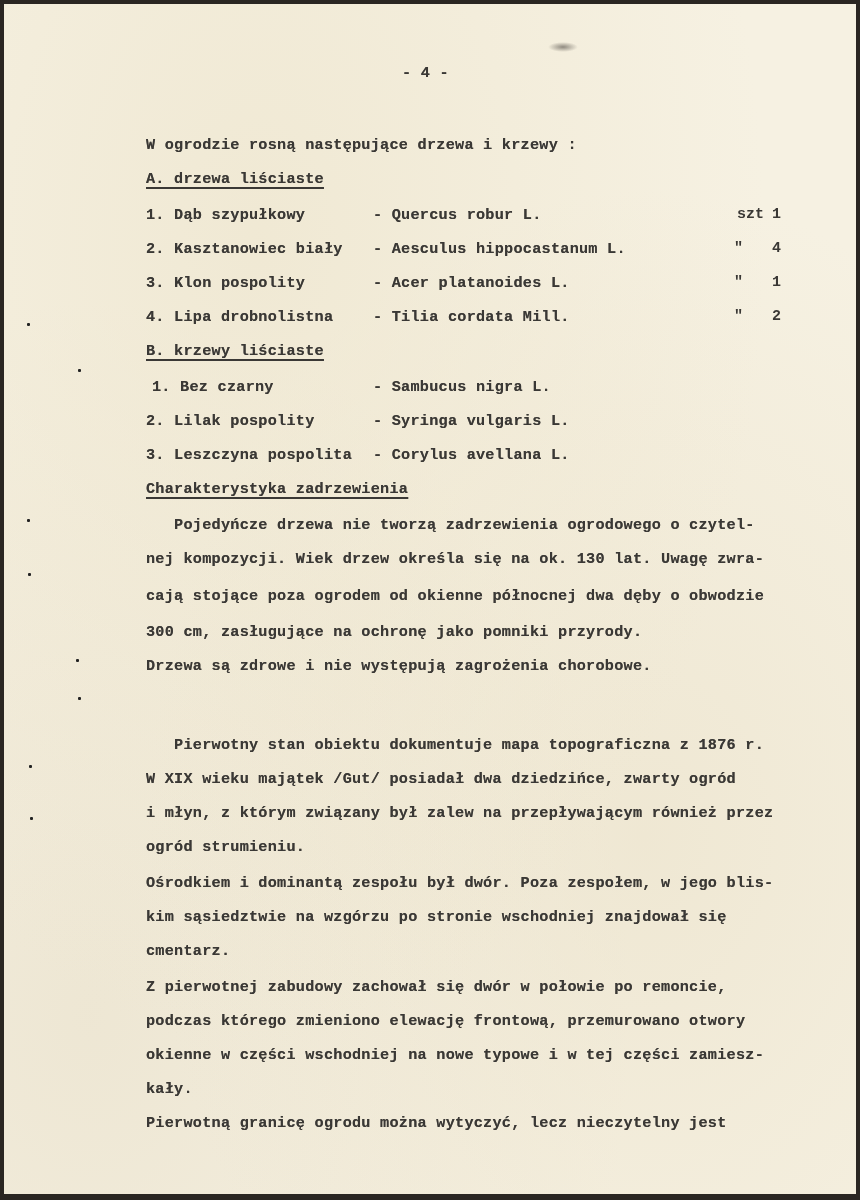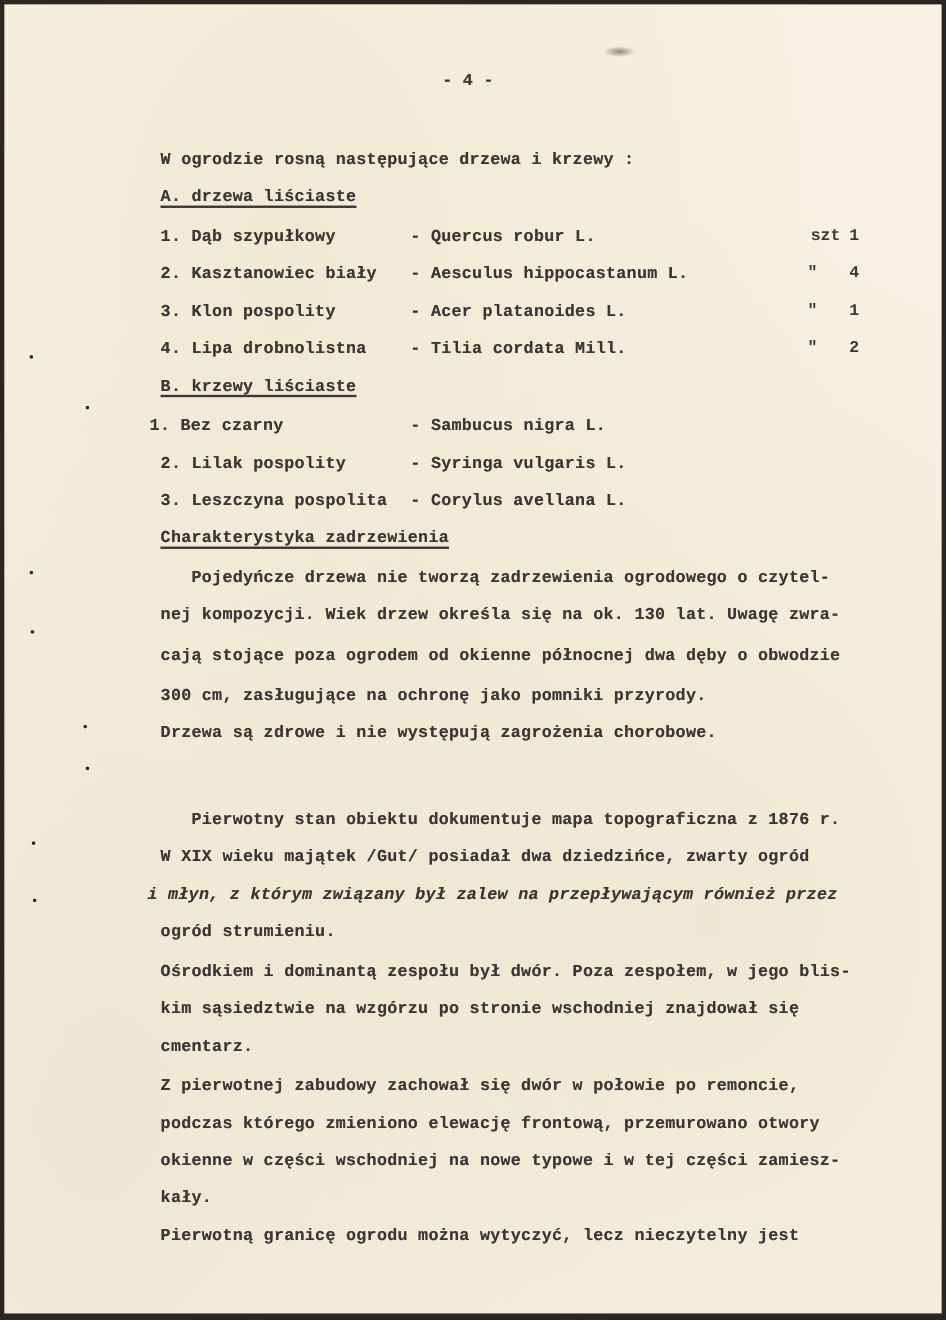--- a/index.html
+++ b/index.html
@@ -71,21 +71,21 @@
 
     <div class="ln" style="left:142px; top:304px;">4. Lipa drobnolistna</div>
     <div class="ln" style="left:369px; top:304px;">- Tilia cordata Mill.</div>
     <div class="col" style="left:730px; top:304px;">"</div>
     <div class="col" style="left:768px; top:304px;">2</div>
   </div>
 
   <div class="ln ul" style="left:142px; top:338px;">B. krzewy liściaste</div>
 
   <div>
-    <div class="ln" style="left:132px; top:374px;">1. Bez czarny</div>
+    <div class="ln" style="left:148px; top:374px;">1. Bez czarny</div>
     <div class="ln" style="left:369px; top:374px;">- Sambucus nigra L.</div>
 
     <div class="ln" style="left:142px; top:408px;">2. Lilak pospolity</div>
     <div class="ln" style="left:369px; top:408px;">- Syringa vulgaris L.</div>
 
     <div class="ln" style="left:142px; top:442px;">3. Leszczyna pospolita</div>
     <div class="ln" style="left:369px; top:442px;">- Corylus avellana L.</div>
   </div>
 
   <div class="ln ul" style="left:142px; top:476px;">Charakterystyka zadrzewienia</div>
@@ -95,21 +95,21 @@
     <div class="ln" style="left:142px; top:546px;">nej kompozycji. Wiek drzew określa się na ok. 130 lat. Uwagę zwra-</div>
     <div class="ln" style="left:142px; top:583px;">cają stojące poza ogrodem od okienne północnej dwa dęby o obwodzie</div>
     <div class="ln" style="left:142px; top:619px;">300 cm, zasługujące na ochronę jako pomniki przyrody.</div>
     <div class="ln" style="left:142px; top:653px;">Drzewa są zdrowe i nie występują zagrożenia chorobowe.</div>
   </div>
 
 
   <div>
     <div class="ln" style="left:142px; top:732px;">   Pierwotny stan obiektu dokumentuje mapa topograficzna z 1876 r.</div>
     <div class="ln" style="left:142px; top:766px;">W XIX wieku majątek /Gut/ posiadał dwa dziedzińce, zwarty ogród</div>
-    <div class="ln" style="left:130px; top:800px;font-style:italic;">i młyn, z którym związany był zalew na przepływającym również przez</div>
+    <div class="ln" style="left:142px; top:800px;">i młyn, z którym związany był zalew na przepływającym również przez</div>
     <div class="ln" style="left:142px; top:834px;text-align:right;">ogród strumieniu.</div>
     <div class="ln" style="left:142px; top:870px;">Ośrodkiem i dominantą zespołu był dwór. Poza zespołem, w jego blis-</div>
     <div class="ln" style="left:142px; top:904px;">kim sąsiedztwie na wzgórzu po stronie wschodniej znajdował się</div>
     <div class="ln" style="left:142px; top:938px;">cmentarz.</div>
     <div class="ln" style="left:142px; top:974px;">Z pierwotnej zabudowy zachował się dwór w połowie po remoncie,</div>
     <div class="ln" style="left:142px; top:1008px;">podczas którego zmieniono elewację frontową, przemurowano otwory</div>
     <div class="ln" style="left:142px; top:1042px;">okienne w części wschodniej na nowe typowe i w tej części zamiesz-</div>
     <div class="ln" style="left:142px; top:1076px;">kały.</div>
     <div class="ln" style="left:142px; top:1110px;">Pierwotną granicę ogrodu można wytyczyć, lecz nieczytelny jest</div>
   </div>

